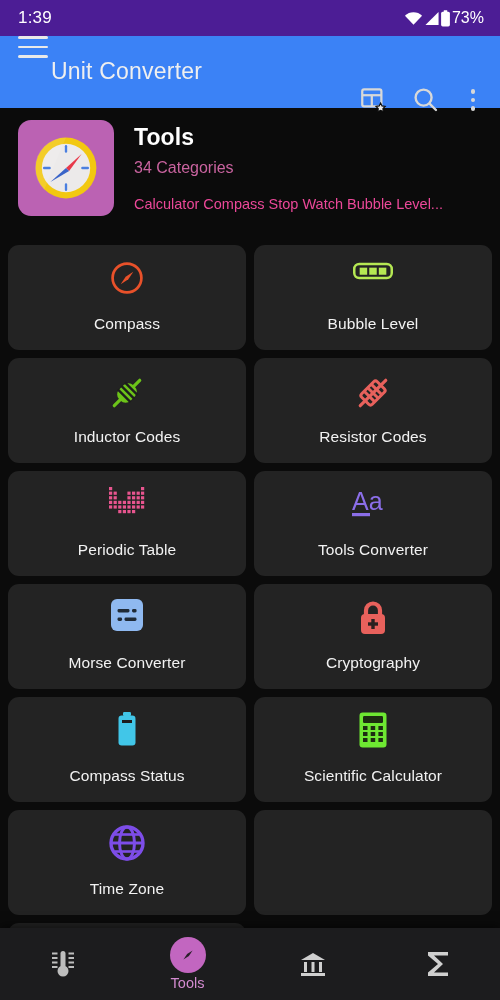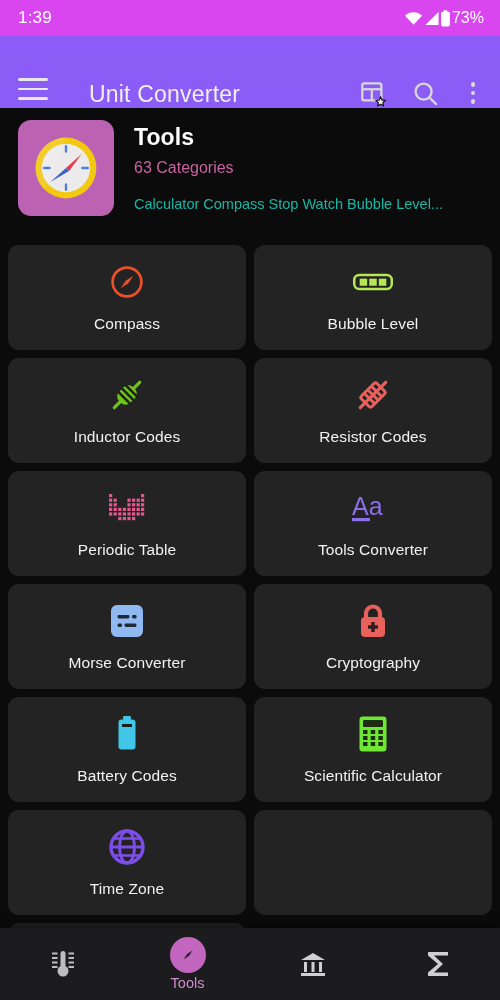--- a/index.html
+++ b/index.html
@@ -10,33 +10,34 @@
     color:#fff;
     overflow:hidden;
     position:relative;
   }
 
   
   .statusbar{
     height:36px; width:100%;
     display:flex; align-items:center; justify-content:space-between;
     padding:0 16px 0 18px;
-    background:#d946ef;
+    background:#4c1d95;
   }
   .status-time{ font-size:17px; font-weight:400; letter-spacing:.2px; color:#fff; }
   .status-right{ display:flex; align-items:center; }
   .status-right svg{ display:block; }
   .battery-pct{ font-size:16px; font-weight:500; margin-left:1px; }
 
   
   .appbar{
     height:72px; width:100%;
-    display:flex; align-items:flex-end;
+    display:flex; align-items:flex-start;
     padding:0 16px 0 18px;
-    background:#8b5cf6;
+    background:#3b82f6;
+    flex-direction:column;
   }
   .menu-btn{ width:38px; height:38px; display:flex; flex-direction:column; justify-content:center; gap:7px; cursor:pointer;}
   .menu-btn span{ display:block; width:30px; height:2.6px; background:#e9e9e9; border-radius:2px;}
   .appbar-title{
     font-size:23px; font-weight:400; color:#efefef;
     margin-left:33px; letter-spacing:.2px; white-space:nowrap;
   }
   .appbar-actions{ margin-left:auto; display:flex; align-items:center; gap:22px; }
   .icon-btn{ width:30px; height:30px; display:flex; align-items:center; justify-content:center; cursor:pointer;}
   .kebab{ width:22px; height:26px; display:flex; flex-direction:column; align-items:center; justify-content:center; gap:4px; cursor:pointer;}
@@ -51,21 +52,21 @@
   .app-icon{
     width:96px; height:96px; border-radius:13px;
     background:#bb62b3;
     display:flex; align-items:center; justify-content:center;
     flex:0 0 auto;
     overflow:hidden;
   }
   .header-text{ margin-left:20px; padding-top:4px; }
   .header-title{ font-size:23px; font-weight:700; color:#fff; letter-spacing:.1px; }
   .header-sub{ font-size:16px; color:#c9639f; margin-top:8px; font-weight:400; }
-  .header-desc{ font-size:14.5px; color:#14b8a6; margin-top:19px; font-weight:400; white-space:nowrap; }
+  .header-desc{ font-size:14.5px; color:#ec4899; margin-top:19px; font-weight:400; white-space:nowrap; }
 
   
   .grid-wrap{
     position:absolute; top:245px; left:0; right:0; bottom:0;
     overflow:hidden;
   }
   .grid{
     display:grid;
     grid-template-columns:1fr 1fr;
     gap:8px 8px;
@@ -75,21 +76,21 @@
     background:#232323;
     border-radius:11px;
     height:105px;
     display:flex; flex-direction:column;
     align-items:center; justify-content:center;
     cursor:pointer;
     position:relative;
   }
   .card-icon{
     height:44px; width:100%;
-    display:flex; align-items:center; justify-content:center;
+    display:flex; justify-content:center;
     margin-top:-2px;
   }
   .card-label{
     font-size:15.5px; color:#f2f2f2; margin-top:11px; font-weight:400;
     text-align:center; letter-spacing:.1px;
   }
 
   
   .bottomnav{
     position:absolute; left:0; right:0; bottom:0;
@@ -179,21 +180,21 @@
         <line x1="50" y1="71" x2="50" y2="78"></line>
         <line x1="22" y1="50" x2="29" y2="50"></line>
         <line x1="71" y1="50" x2="78" y2="50"></line>
       </g>
       <path d="M70 32 L50 50 L54 54 Z" fill="#e8394a"></path>
       <path d="M30 68 L50 50 L54 54 Z" fill="#3a64c8"></path>
     </svg>
   </div>
   <div class="header-text">
     <div class="header-title">Tools</div>
-    <div class="header-sub">63 Categories</div>
+    <div class="header-sub">34 Categories</div>
     <div class="header-desc">Calculator Compass Stop Watch Bubble Level...</div>
   </div>
 </div>
 
 <div class="grid-wrap">
   <div class="grid">
 
     <div class="card">
       <div class="card-icon">
         <svg width="36" height="36" viewBox="0 0 40 40">
@@ -326,21 +327,21 @@
     </div>
 
     <div class="card">
       <div class="card-icon">
         <svg width="24" height="36" viewBox="0 0 24 36">
           <rect x="8" y="0" width="8" height="4" rx="1.2" fill="#41c6e8"></rect>
           <rect x="3.5" y="3.5" width="17" height="30" rx="3.2" fill="#41c6e8"></rect>
           <rect x="7" y="8" width="10" height="3" fill="#1d1d1d"></rect>
         </svg>
       </div>
-      <div class="card-label">Battery Codes</div>
+      <div class="card-label">Compass Status</div>
     </div>
 
 
     <div class="card">
       <div class="card-icon">
         <svg width="28" height="36" viewBox="0 0 28 36">
           <rect x="0.5" y="0.5" width="27" height="35" rx="3.2" fill="#6ee832"></rect>
           <rect x="4" y="4" width="20" height="7" rx="1.2" fill="#1d2d12"></rect>
           <g fill="#1d2d12">
             <rect x="4" y="14" width="4.5" height="4"></rect>

